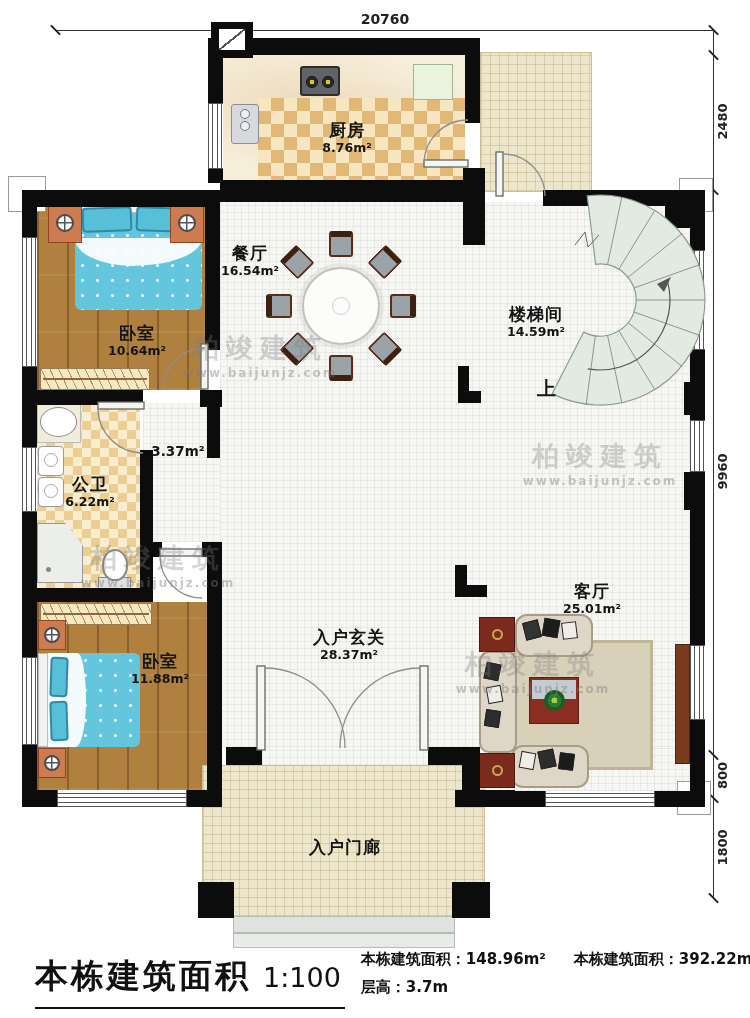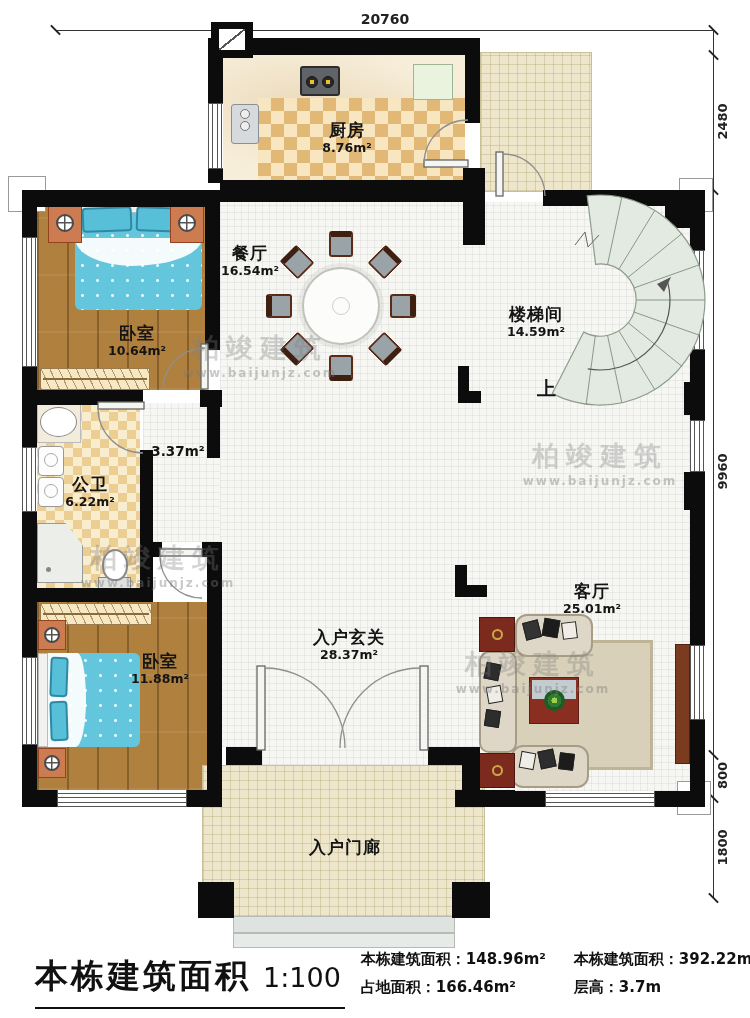--- a/index.html
+++ b/index.html
@@ -350,18 +350,17 @@
   </div>
 
   <div class="tblock">
     <div class="title-left">
       <span class="tname">本栋建筑面积</span>
       <span class="tscale">1:100</span>
     </div>
     <div class="stats">
       <div><span>本栋建筑面积：</span><span>148.96m²</span></div>
       <div><span>本栋建筑面积：</span><span>392.22m²</span></div>
-      <div><span>占地面积：</span><span>166.46m²</span></div>
       <div><span>层高：</span><span>3.7m</span></div>
     </div>
   </div>
 
 </div>
 
 </body></html>

